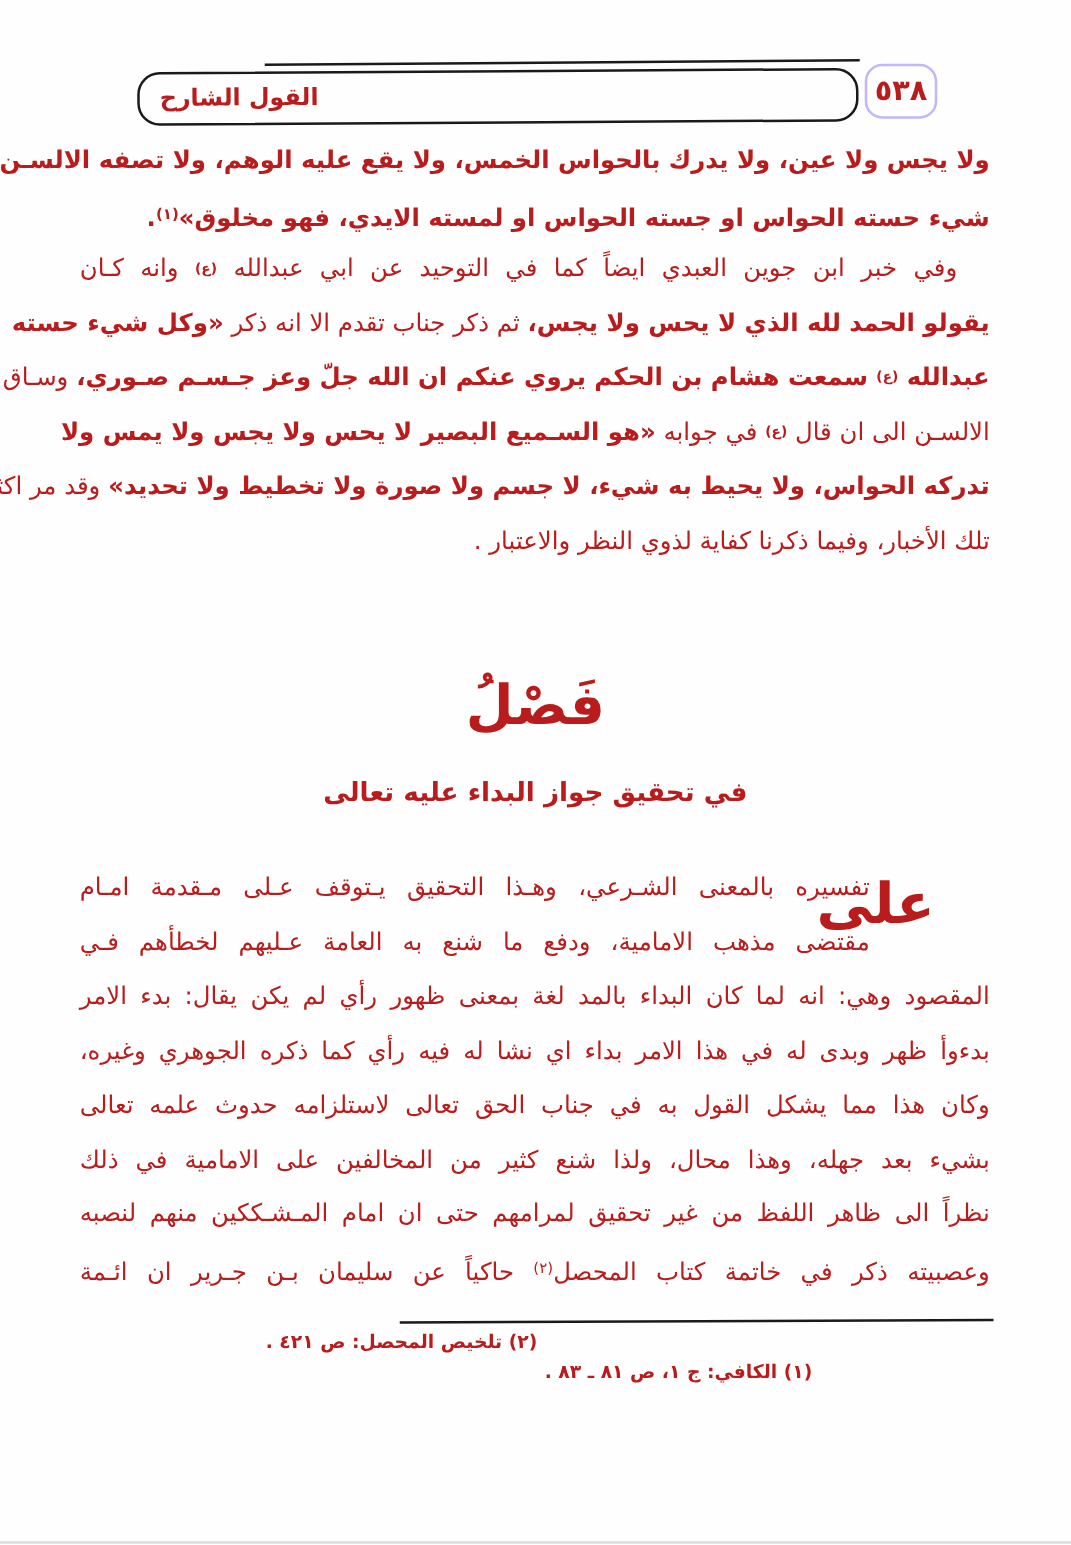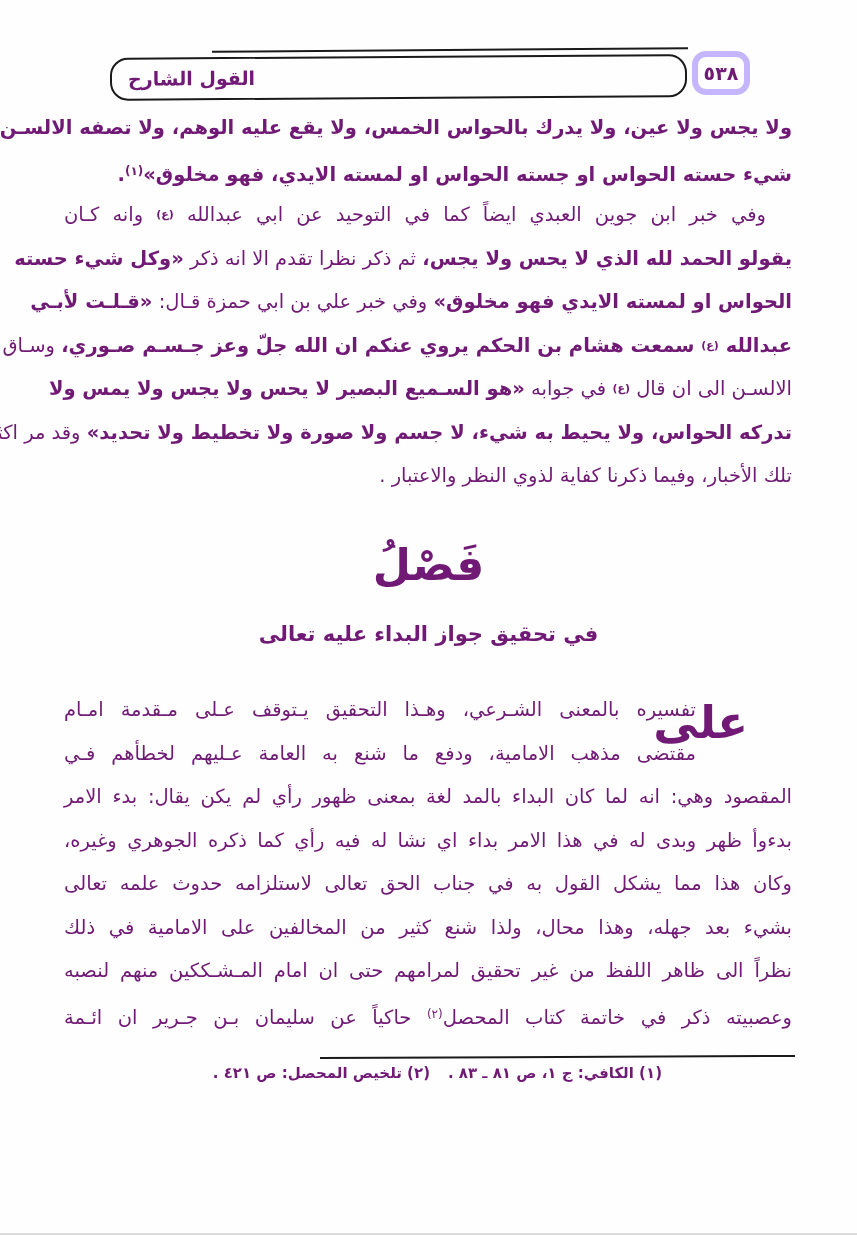--- a/index.html
+++ b/index.html
@@ -1,34 +1,34 @@
 <!DOCTYPE html>
 <html lang="ar" dir="rtl"><head>
 <meta charset="utf-8">
 <style>
   html,body{margin:0;padding:0;background:#ffffff;}
   .page{
     position:relative;width:857px;height:1236px;background:#fefefe;
-    font-family:"DejaVu Sans",sans-serif;color:#701a75;direction:rtl;overflow:hidden;
+    font-family:"DejaVu Sans",sans-serif;color:#b91c1c;direction:rtl;overflow:hidden;
   }
   
   .top-rule{position:absolute;left:212px;top:49px;width:476px;border-top:2px solid #1a1a1a;transform:rotate(-0.45deg);}
   .title-box{
     position:absolute;left:110px;top:56px;width:577px;height:43px;
     border:2px solid #1a1a1a;border-radius:18px;box-sizing:border-box;
     display:flex;align-items:center;transform:rotate(-0.35deg);
   }
   .title-box .title-text{
     position:absolute;left:16px;font-weight:bold;font-size:19px;line-height:1;
   }
   .pagenum-box{
     position:absolute;left:692px;top:51px;width:58px;height:44px;
-    border:6px solid #c4b5fd;border-radius:14px;box-sizing:border-box;
+    border:2px solid #c4b5fd;border-radius:14px;box-sizing:border-box;
     display:flex;align-items:center;justify-content:center;
-    font-weight:bold;font-size:19px;text-align:center;
+    font-weight:bold;font-size:23px;text-align:center;
   }
   
   .body-lines{position:absolute;left:64px;top:106px;width:728px;}
   .section-lines{position:absolute;left:64px;top:688px;width:728px;}
   .line{
     font-size:19.5px;height:43.5px;line-height:43.5px;white-space:nowrap;
     text-align:justify;text-align-last:justify;
   }
   .line.right{text-align:left;text-align-last:right;}
   .line.indent{text-indent:26px;}
@@ -45,21 +45,21 @@
     position:absolute;left:0;top:622px;width:857px;text-align:center;
     font-size:21px;font-weight:bold;
   }
   .drop-word{
     position:absolute;left:668px;top:694px;width:80px;text-align:center;
     font-size:45px;font-weight:bold;line-height:1.3;
   }
   
   .fn-divider{position:absolute;left:320px;top:1056px;width:475px;border-top:2px solid #1a1a1a;transform:rotate(-0.25deg);}
   .footnote{position:absolute;top:1064px;font-size:15px;font-weight:bold;white-space:nowrap;}
-  .footnote-1{left:500px;width:162px;text-align:right;}
+  .footnote-1{left:488px;width:162px;text-align:right;margin-top:24px;}
   .footnote-2{left:266px;width:164px;text-align:right;}
   .bottom-edge{position:absolute;left:0;bottom:1px;width:100%;border-top:2px solid #dcdcdc;}
 </style>
 </head>
 <body>
 
 <div class="page">
 
   <div class="top-rule"></div>
 
@@ -68,22 +68,21 @@
   </div>
 
   <div class="pagenum-box">
     <span>٥٣٨</span>
   </div>
 
   <div class="body-lines" id="body-lines">
       <div class="line justify"><span class="b">ولا يجس ولا عين، ولا يدرك بالحواس الخمس، ولا يقع عليه الوهم، ولا تصفه الالسـن، فكل</span></div>
       <div class="line right"><span class="b">شيء حسته الحواس او جسته الحواس او لمسته الايدي، فهو مخلوق»</span><span class="b sup">(١)</span><span class="b">.</span></div>
       <div class="line justify indent"><span class="">وفي خبر ابن جوين العبدي ايضاً كما في التوحيد عن ابي عبدالله </span><span class="hon">(ع)</span><span class=""> وانه كـان</span></div>
-      <div class="line justify"><span class="b">يقولو الحمد لله الذي لا يحس ولا يجس،</span><span class=""> ثم ذكر نظرا تقدم الا انه ذكر </span><span class="b">«وكل شيء حسته</span></div>
-      <div class="line justify"><span class="b">الحواس او لمسته الايدي فهو مخلوق»</span><span class=""> وفي خبر علي بن ابي حمزة قـال: </span><span class="b">«قـلـت لأبـي</span></div>
+      <div class="line justify"><span class="b">يقولو الحمد لله الذي لا يحس ولا يجس،</span><span class=""> ثم ذكر جناب تقدم الا انه ذكر </span><span class="b">«وكل شيء حسته</span></div>
       <div class="line justify"><span class="b">عبدالله </span><span class="hon">(ع)</span><span class="b"> سمعت هشام بن الحكم يروي عنكم ان الله جلّ وعز جـسـم صـوري،</span><span class=""> وسـاق</span></div>
       <div class="line justify"><span class="">الالسـن الى ان قال </span><span class="hon">(ع)</span><span class=""> في جوابه </span><span class="b">«هو السـميع البصير لا يحس ولا يجس ولا يمس ولا</span></div>
       <div class="line justify"><span class="b">تدركه الحواس، ولا يحيط به شيء، لا جسم ولا صورة ولا تخطيط ولا تحديد»</span><span class=""> وقد مر اكثر</span></div>
       <div class="line right"><span class="">تلك الأخبار، وفيما ذكرنا كفاية لذوي النظر والاعتبار .</span></div>
     </div>
 
   <div class="section-heading">فَصْلُ</div>
   <div class="section-subtitle">في تحقيق جواز البداء عليه تعالى</div>
   <div class="drop-word">على</div>
 

